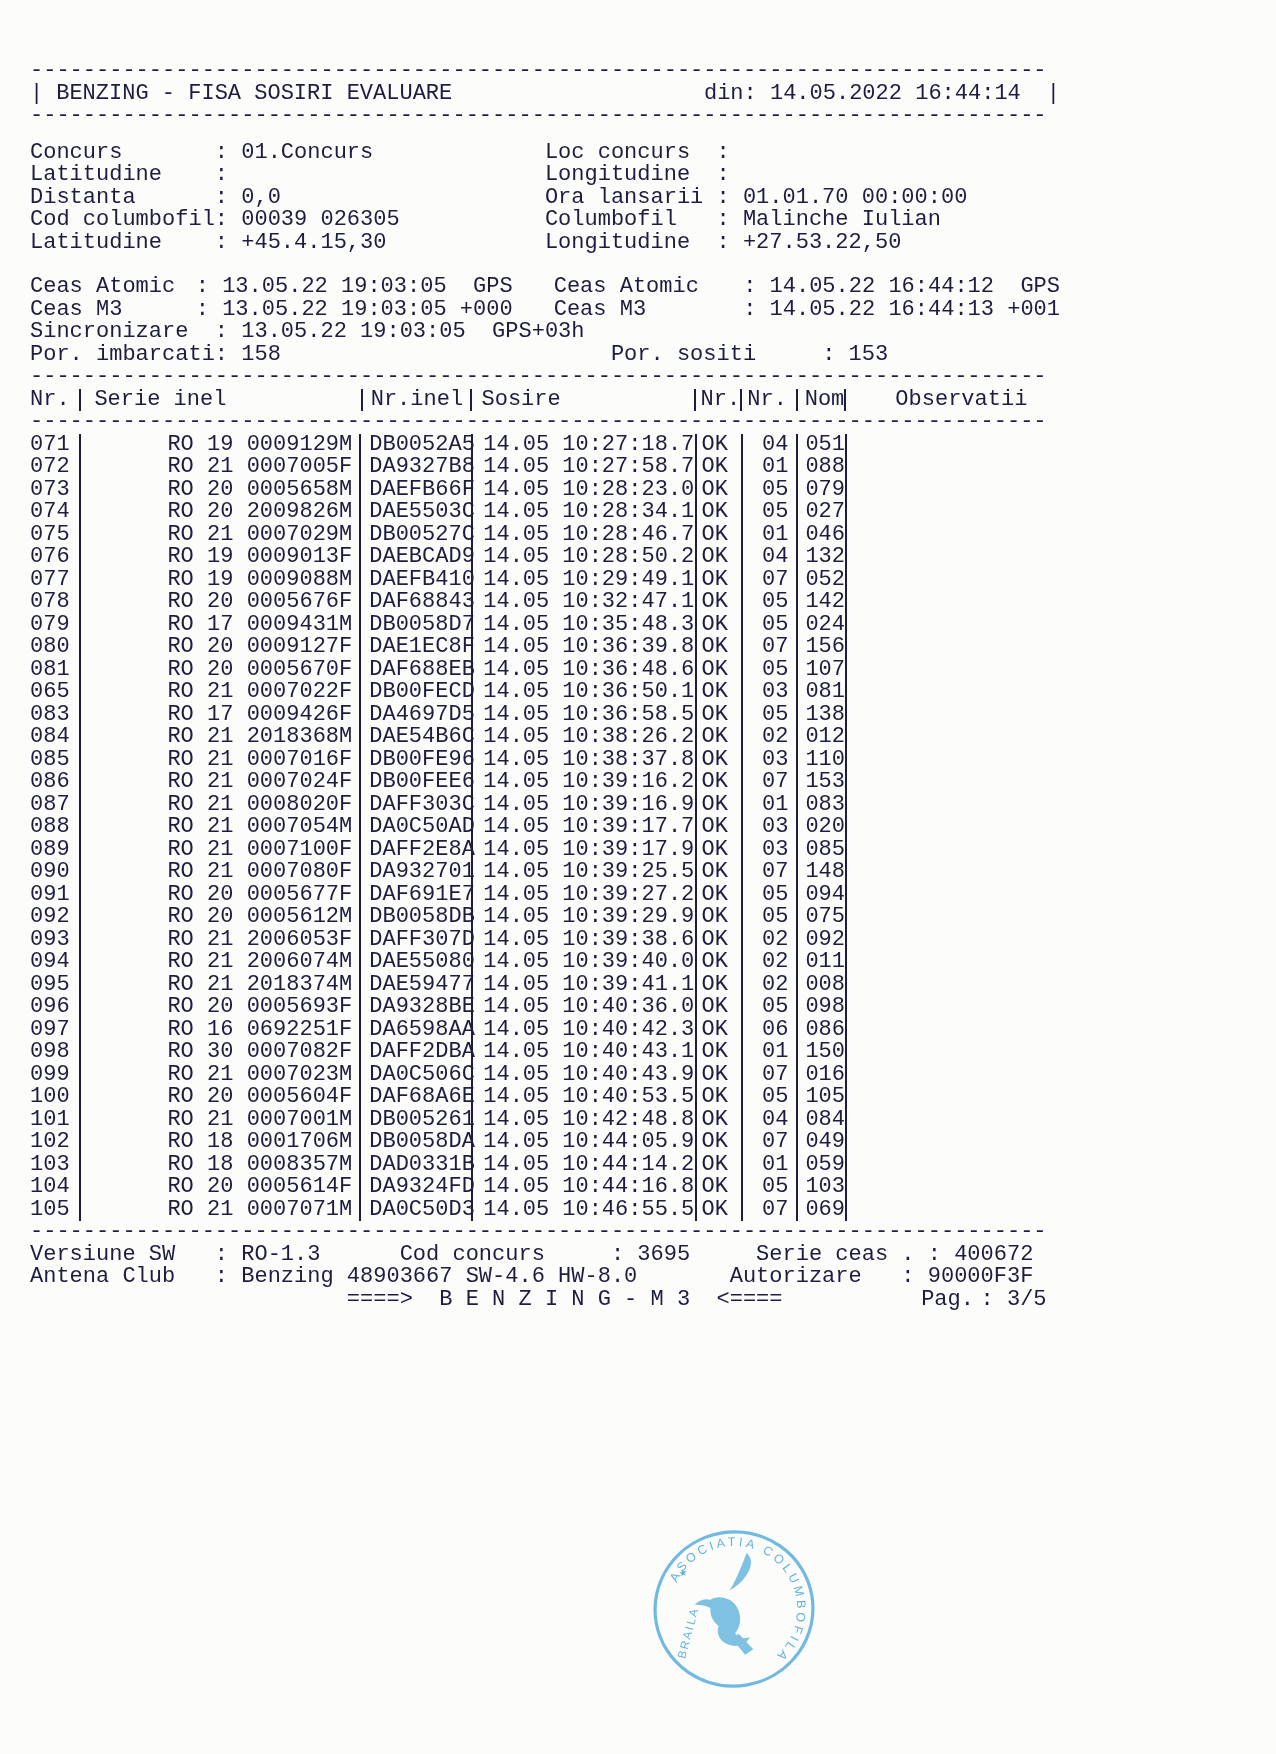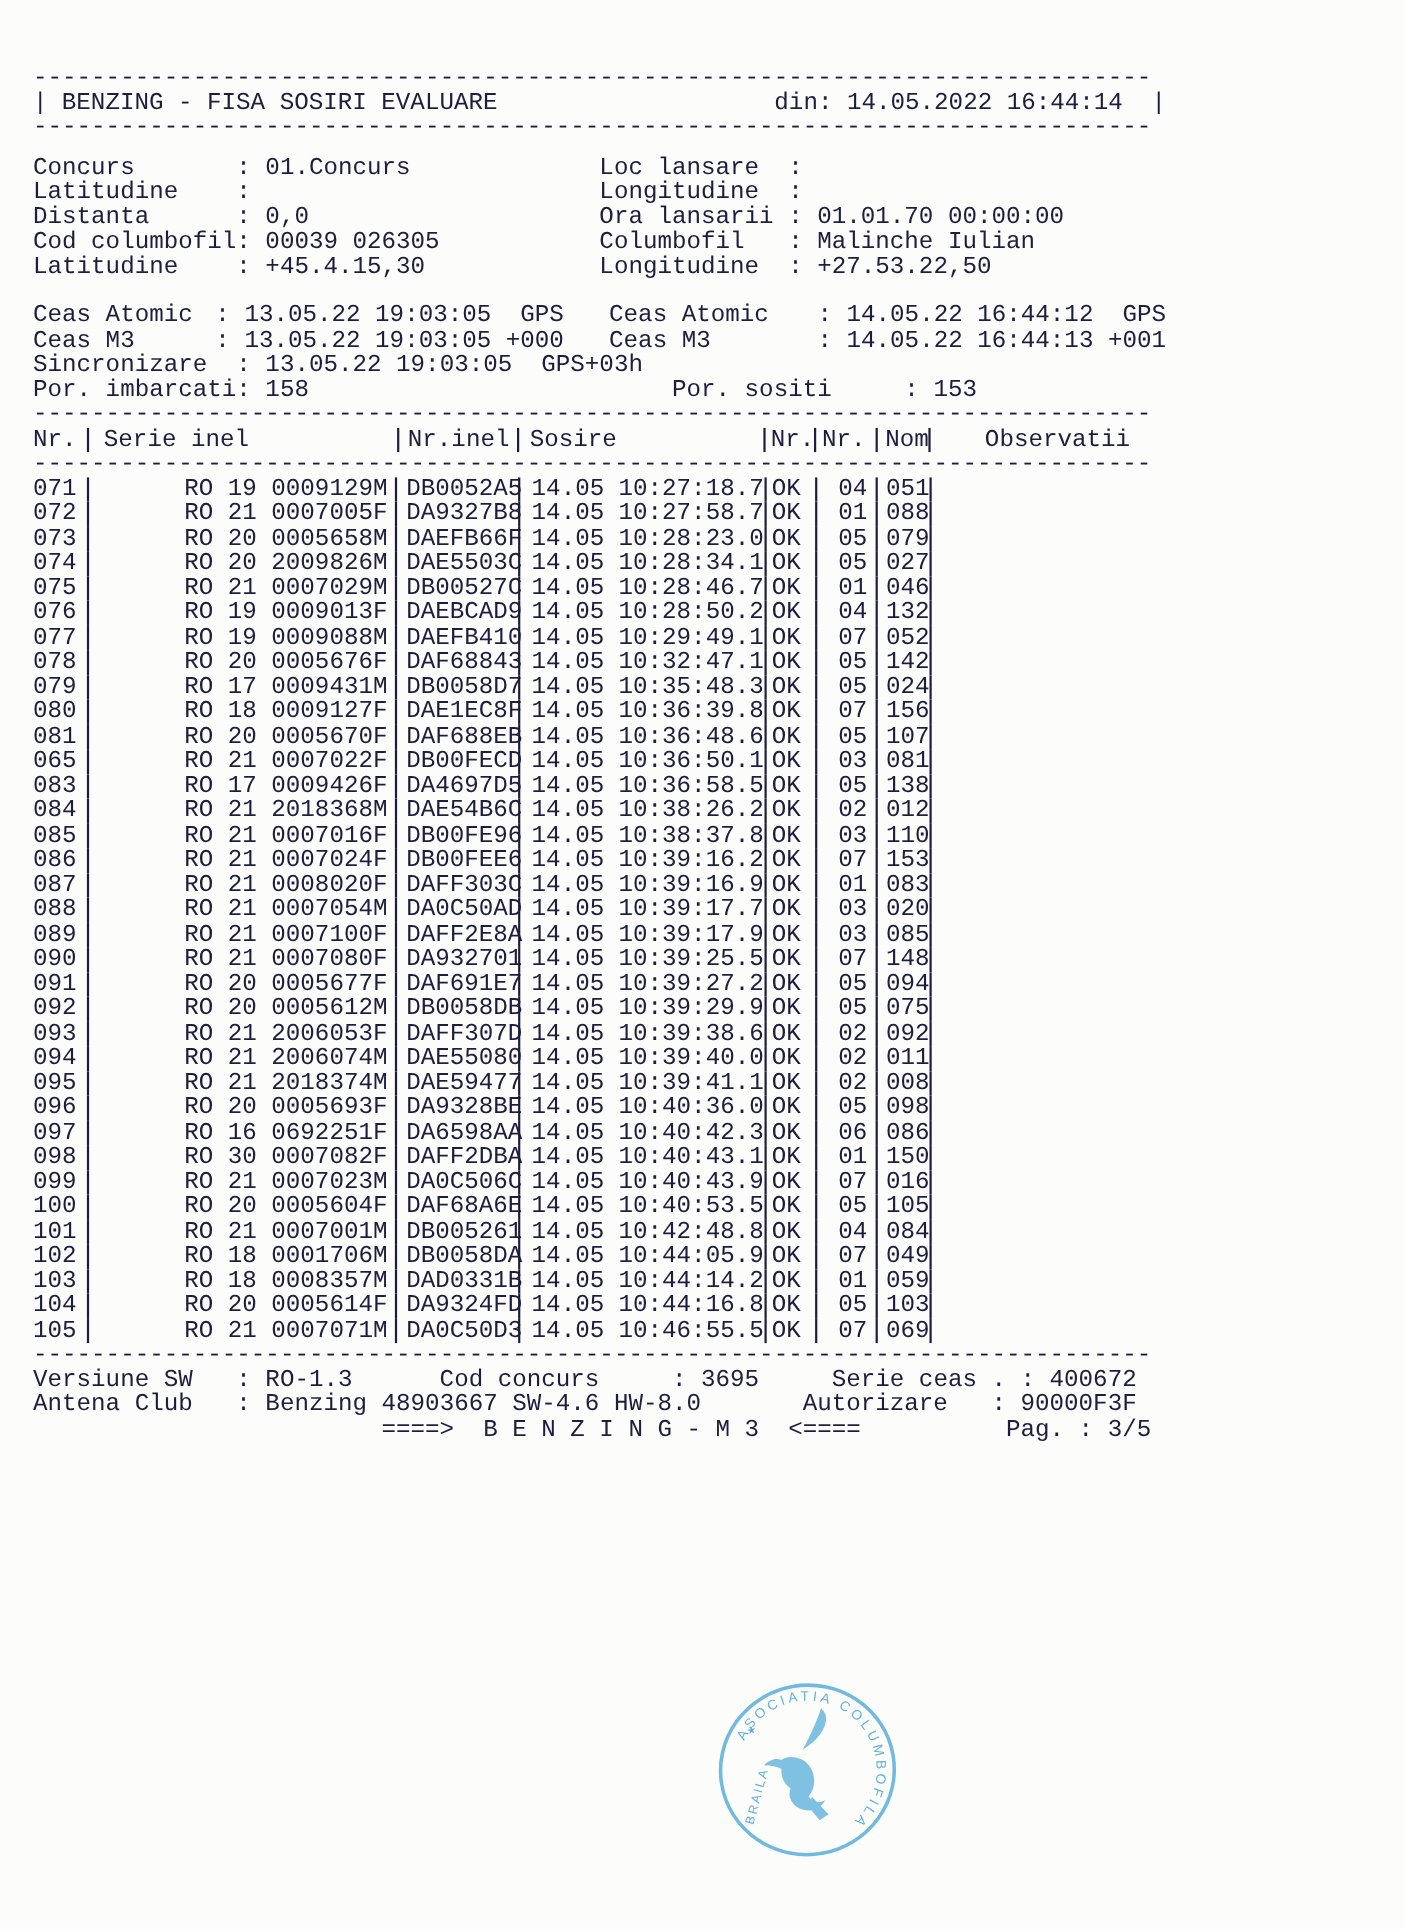--- a/index.html
+++ b/index.html
@@ -13,21 +13,21 @@
     font-family:"Liberation Mono","DejaVu Sans Mono",monospace;
     font-size:22px;line-height:22.5px;color:var(--ink);
   }
   .doc{position:absolute;left:30px;top:60px;width:1030px;}
   .dl{white-space:pre;letter-spacing:0;}
   .line{display:flex;align-items:baseline;}
   .lbl,.val,.sep,.sp{display:inline-block;white-space:pre;}
   .w14{width:14ch;} .w13{width:13ch;} .w16{width:16ch;}
   .w23{width:23ch;} .w28{width:28ch;}
   .w12{width:12ch;} .w9{width:9ch;} .w37{width:37ch;}
-  .w5{width:5ch;} .w24{width:24ch;} .w10{width:10ch;}
+  .w5{width:5ch;text-align:center;} .w24{width:24ch;} .w10{width:10ch;}
   .title-line{display:flex;}
   .title-line .ttl{margin-left:13px;}
   .title-right{margin-left:auto;display:flex;text-align:center;}
   .title-right .gap2{width:26px;}
   .info-block{margin-top:14px;}
   .clock-block{margin-top:22px;}
   
   .trow{display:flex;}
   .cell{box-sizing:border-box;white-space:pre;overflow:visible;}
   .c0{width:53px;}
@@ -62,21 +62,21 @@
       <span>|</span>
     </span>
   </div>
   <div class="dl">-----------------------------------------------------------------------------</div>
 
   <div class="info-block">
     <div class="line">
       <span class="lbl w14">Concurs</span>
         <span class="sep">: </span>
         <span class="val w23">01.Concurs</span>
-      <span class="lbl w13">Loc lansare</span>
+      <span class="lbl w13">Loc concurs</span>
         <span class="sep">: </span>
         <span class="val"></span>
     </div>
     <div class="line">
       <span class="lbl w14">Latitudine</span>
         <span class="sep">: </span>
         <span class="val w23"></span>
       <span class="lbl w13">Longitudine</span>
         <span class="sep">: </span>
         <span class="val"></span>
@@ -254,21 +254,21 @@
       <div class="cell c2 b">DB0058D7</div>
       <div class="cell c3 b"><span class="dspan">14.05</span><span>10:35:48.3</span></div>
       <div class="cell c4 b">OK</div>
       <div class="cell c5 b">05</div>
       <div class="cell c6 b">024</div>
       <div class="cell c7"></div>
     </div>
 
     <div class="trow">
       <div class="cell c0 b">080</div>
-      <div class="cell c1 b">RO 18 0009127F</div>
+      <div class="cell c1 b">RO 20 0009127F</div>
       <div class="cell c2 b">DAE1EC8F</div>
       <div class="cell c3 b"><span class="dspan">14.05</span><span>10:36:39.8</span></div>
       <div class="cell c4 b">OK</div>
       <div class="cell c5 b">07</div>
       <div class="cell c6 b">156</div>
       <div class="cell c7"></div>
     </div>
 
     <div class="trow">
       <div class="cell c0 b">081</div>

